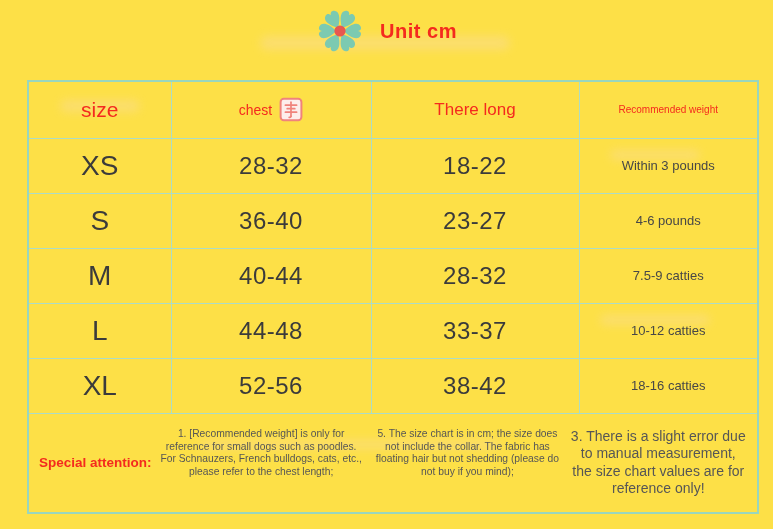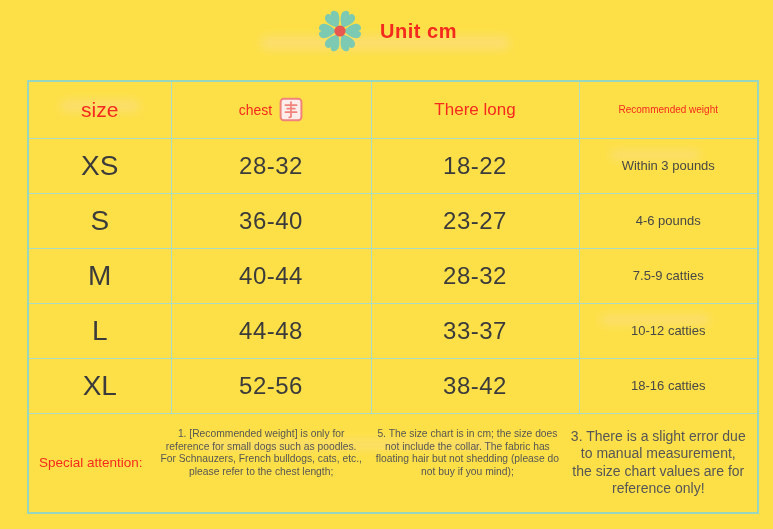--- a/index.html
+++ b/index.html
@@ -34,21 +34,21 @@
   .chest-wrap{display:flex;align-items:center;justify-content:center;gap:7px;}
   .stamp{width:24px;height:25px;}
   td.c-size{font-size:28px;color:#3b3b3b;}
   td.c-num{font-size:24px;color:#3b3b3b;letter-spacing:.5px;}
   td.c-weight{font-size:13px;color:#474747;}
   td.c-weight.w-sm{font-size:13px;}
   
   td.notes-cell{text-align:left;}
   .notes-flex{display:flex;align-items:stretch;height:100%;}
   .notes-label{flex:0 0 118px;display:flex;align-items:center;padding-left:10px;
-    color:#f42a1e;font-size:13.5px;}
+    color:#f42a1e;font-size:13.5px;font-weight:bold;}
   .notes-list{flex:1;display:flex;flex-direction:row;justify-content:center;gap:10px;padding-right:10px;}
   .note{color:#565656;font-size:10.3px;line-height:1.25;}
   .note.n3{font-size:14px;}
 </style>
 </head>
 <body>
 
 <div class="stage">
 
   <div class="smudge" style="left:260px;top:36px;width:250px;height:14px;"></div>

